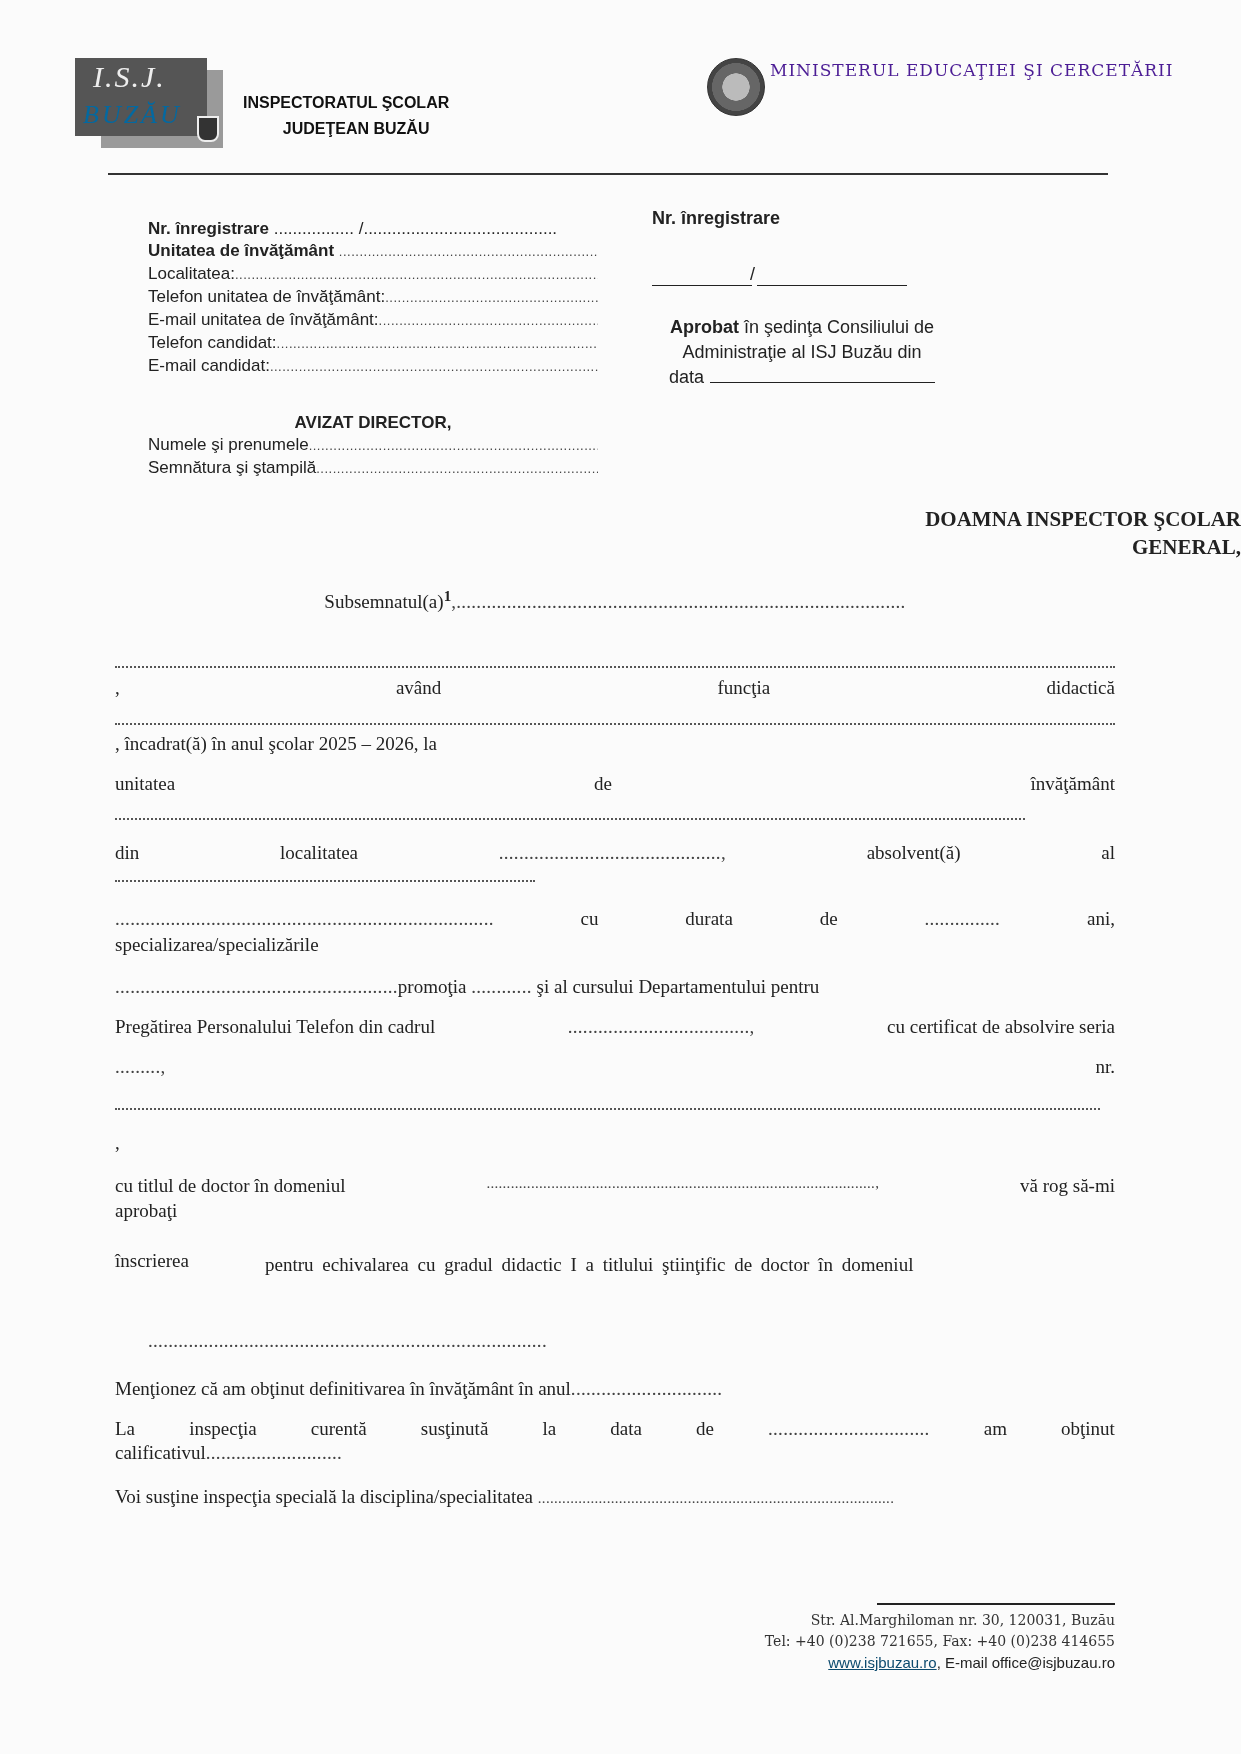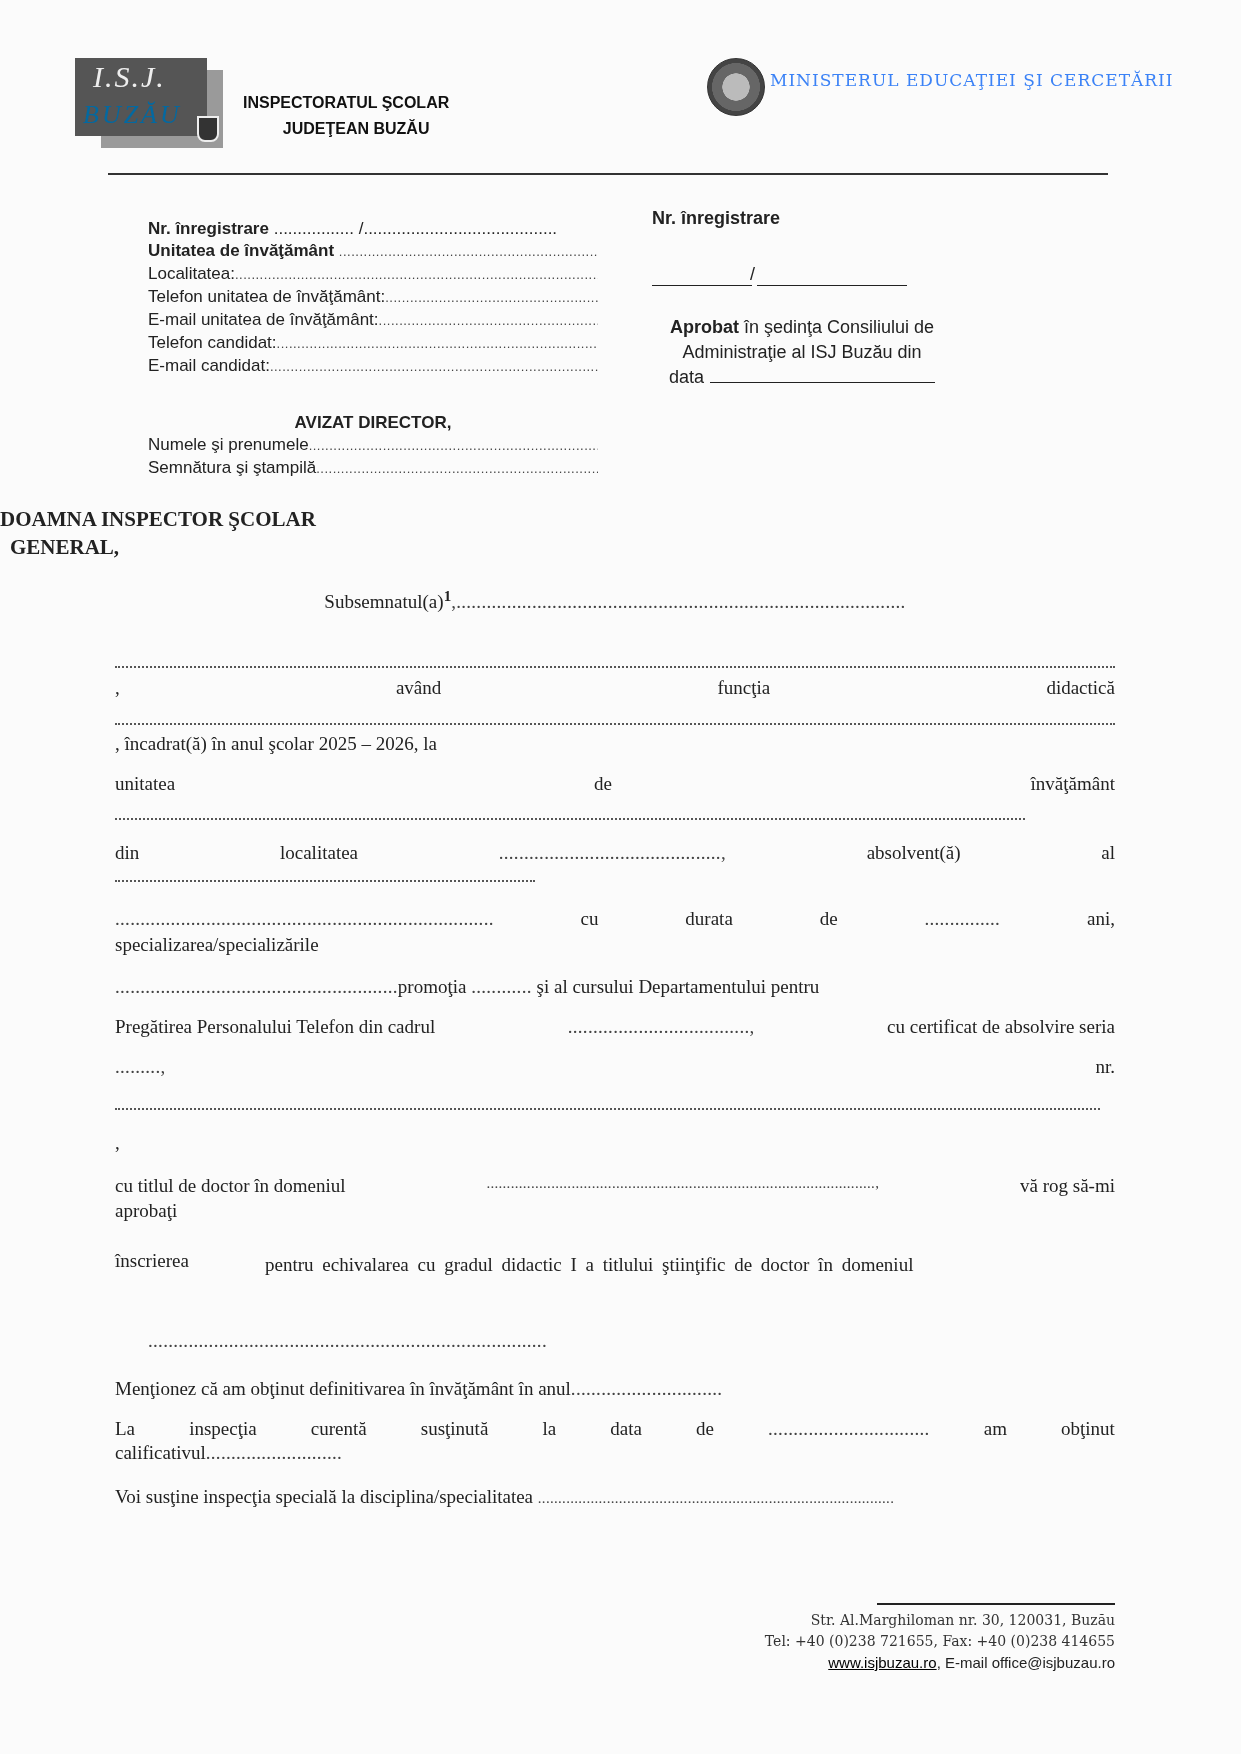--- a/index.html
+++ b/index.html
@@ -24,22 +24,22 @@
     font-size: 16px; color: #111; line-height: 26px;
   }
   .isj-title div:nth-child(2) { padding-left: 20px; }
 
   .ministry-seal {
     left: 707px; top: 58px; width: 56px; height: 56px; border-radius: 50%;
     background: radial-gradient(circle, #bbb 0 34%, #666 35% 60%, #444 61% 100%);
     border: 1px solid #333;
   }
   .ministry-name {
-    left: 770px; top: 70px; font-family: "DejaVu Serif", serif; font-size: 17px;
-    color: #3b82f6; letter-spacing: 1px;
+    left: 770px; top: 60px; font-family: "DejaVu Serif", serif; font-size: 17px;
+    color: #4c1d95; letter-spacing: 1px;
   }
   .header-rule { left: 108px; top: 173px; width: 1000px; height: 2px; background: #333; }
 
   
   .info { left: 148px; top: 218px; font-family: "Liberation Sans", sans-serif; font-size: 17px; line-height: 22px; width: 450px; }
   .info .row { display: flex; white-space: nowrap; }
   .info .row .lbl { flex: 0 0 auto; }
   .info .row .dots { flex: 1 1 auto; overflow: hidden; color:#444; }
   .info .row .dots::after { content: "........................................................................................................................................................"; font-size: 13px; letter-spacing: 0.5px; }
   .bold { font-weight: bold; }
@@ -49,31 +49,31 @@
   .right-line1 { left: 652px; top: 285px; width: 100px; border-bottom: 1.5px solid #222; height: 0; }
   .right-slash { left: 750px; top: 264px; font-family: "Liberation Sans", sans-serif; font-size: 18px; }
   .right-line2 { left: 757px; top: 285px; width: 150px; border-bottom: 1.5px solid #222; height: 0; }
   .approved { left: 652px; top: 315px; font-family: "Liberation Sans", sans-serif; font-size: 18px; line-height: 25px; width: 300px; }
   .approved .date-line { display:inline-block; width: 225px; border-bottom: 1.5px solid #222; height: 14px; vertical-align: baseline; margin-left: 6px; }
 
   
   .avizat { left: 148px; top: 412px; font-family: "Liberation Sans", sans-serif; font-size: 17px; line-height: 22px; width: 450px; }
 
   
-  .main-title { left: 0; width: 1241px; top: 505px; text-align: left; font-family: "Liberation Serif", serif; font-weight: bold; font-size: 21px; line-height: 28px; }
+  .main-title { left: 0; width: 1241px; top: 505px; text-align: right; font-family: "Liberation Serif", serif; font-weight: bold; font-size: 21px; line-height: 28px; }
   .main-title div:nth-child(2) { padding-left: 10px; }
   .line { position: absolute; left: 115px; width: 1000px; font-family: "Liberation Serif", serif; font-size: 19px; white-space: nowrap; }
   .just { display: flex; justify-content: space-between; }
   .dotfill { color: #444; letter-spacing: 0.3px; }
   .dotline { position:absolute; left:115px; height: 0; border-bottom: 2px dotted #555; }
   sup.fn { font-size: 15px; font-weight: bold; }
 
   .footer-rule { left: 877px; top: 1603px; width: 238px; height: 1.5px; background: #222; }
   .footer { left: 700px; width: 415px; top: 1610px; text-align: right; font-family: "DejaVu Serif", serif; font-size: 14px; line-height: 21px; color: #333; }
-  .footer .link { font-family: "Liberation Sans", sans-serif; font-size: 15px; text-decoration: underline; color:#000000; }
+  .footer .link { font-family: "Liberation Sans", sans-serif; font-size: 15px; text-decoration: underline; color:#0c4a6e; }
   .footer .email { font-family: "Liberation Sans", sans-serif; font-size: 15px; color:#222; }
 </style>
 </head>
 <body>
 
 <div class="abs logo-isj">
   <div class="back"></div>
   <div class="front"></div>
   <div class="l1">I.S.J.</div>
   <div class="l2">BUZĂU</div>

